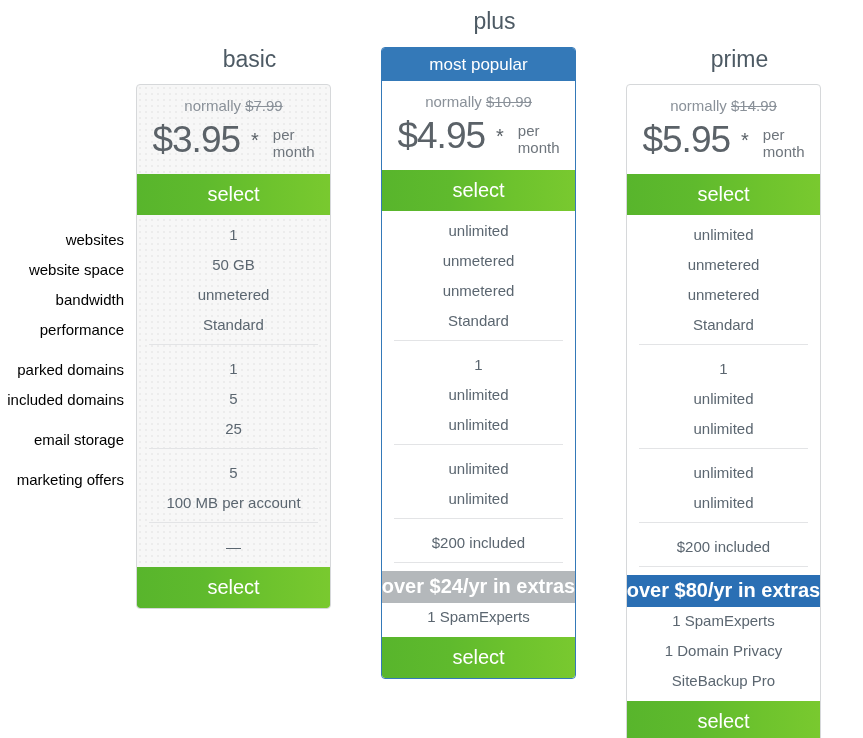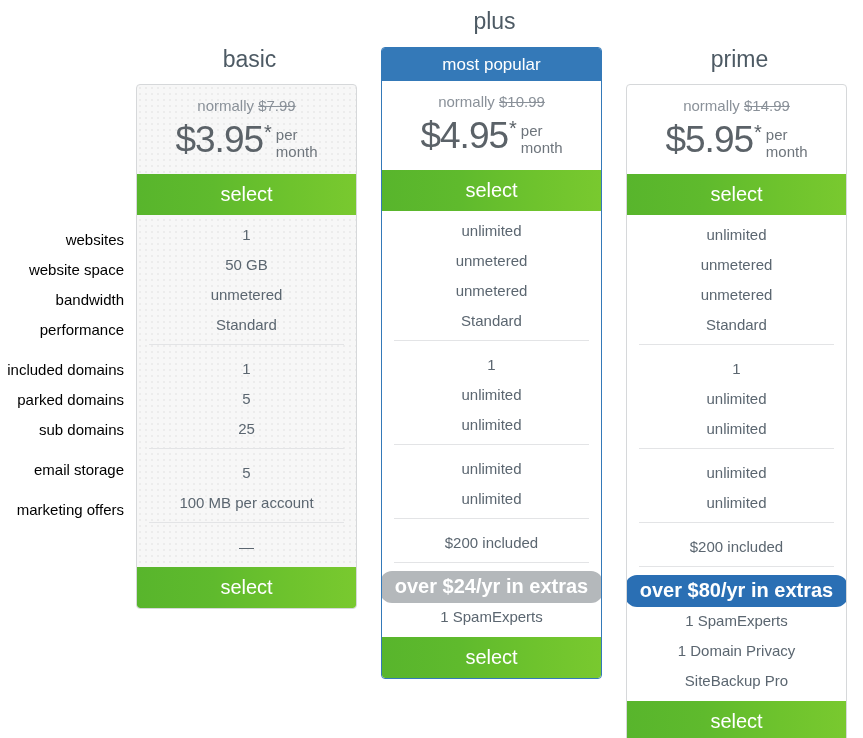--- a/index.html
+++ b/index.html
@@ -32,21 +32,21 @@
     line-height: 30px;
     font-size: 15px;
     color: #000000;
     white-space: nowrap;
   }
   .label-gap { height: 10px; }
 
   
   .card {
     position: absolute;
-    width: 221px;
+    width: 195px;
     border: 1px solid #d6d8da;
     border-radius: 4px;
     background: #ffffff;
     overflow: hidden;
   }
   .card.dotted {
     background-color: #f7f7f7;
     background-image:
       radial-gradient(#ececec 0.8px, transparent 0.8px);
     background-size: 6px 6px;
@@ -80,23 +80,23 @@
   .normally {
     font-size: 15px;
     color: #8a9199;
     margin-bottom: 6px;
   }
   .normally .strike {
     text-decoration: line-through;
   }
   .price-line {
     display: flex;
-    align-items: flex-start;
+    align-items: center;
     justify-content: center;
-    gap: 1px;
+    gap: 11px;
   }
   .amount {
     font-size: 37px;
     line-height: 40px;
     color: #5b6268;
     letter-spacing: -1px;
     font-weight: 400;
   }
   .asterisk {
     font-size: 20px;
@@ -167,23 +167,22 @@
 <body>
 
 <div id="stage">
 
   <div class="labels" style="top:225px;">
     <div class="label-row">websites</div>
     <div class="label-row">website space</div>
     <div class="label-row">bandwidth</div>
     <div class="label-row">performance</div>
     <div class="label-gap"></div>
+    <div class="label-row">parked domains</div>
     <div class="label-row">included domains</div>
-    <div class="label-row">parked domains</div>
-    <div class="label-row">sub domains</div>
     <div class="label-gap"></div>
     <div class="label-row">email storage</div>
     <div class="label-gap"></div>
     <div class="label-row">marketing offers</div>
   </div>
 
   <div class="plan-name" style="left:136px; top:46px;">basic</div>
 
   <div class="card dotted" style="left:136px; top:84px;">
     <div class="price-block">

